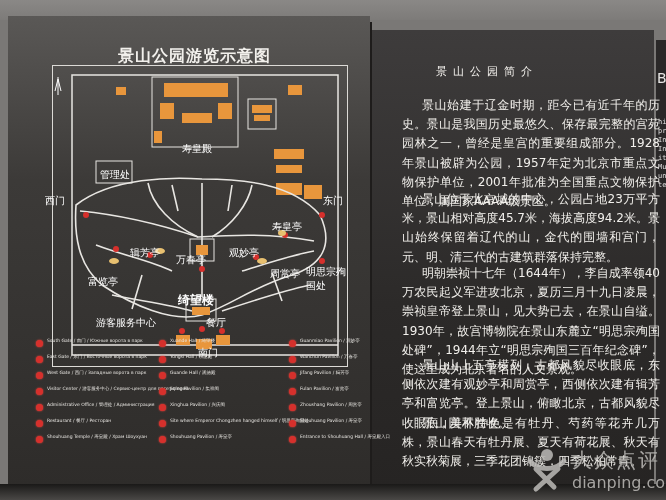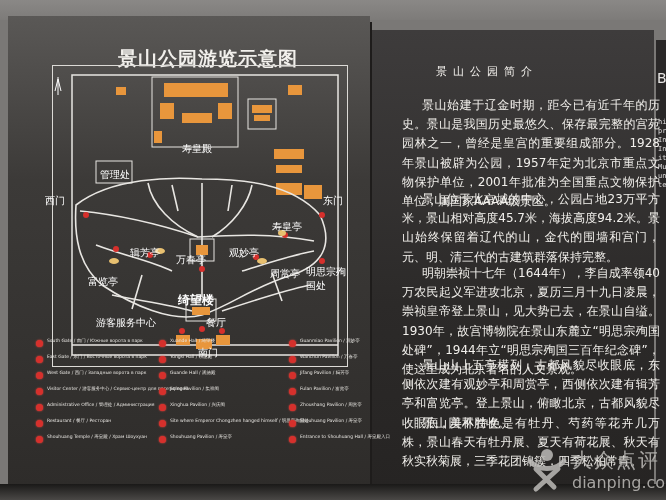--- a/index.html
+++ b/index.html
@@ -27,21 +27,21 @@
   .divider {
     position:absolute; left:370px; top:22px; width:2px; height:470px;
     background:#1e1c1b;
   }
   .bottom-bar {
     position:absolute; left:0; top:484px; width:666px; height:16px;
     background:linear-gradient(#1a1918,#4a4846);
   }
   .map-title {
     position:absolute; left:118px; top:46px;
-    color:#f2f0ec; font-size:19px; font-weight:bold; letter-spacing:1px;
+    color:#f2f0ec; font-size:16px; font-weight:bold; letter-spacing:1px;
   }
   .map-frame {
     position:absolute; left:52px; top:65px; width:294px; height:300px;
     border:1px solid #dcdad6;
   }
   .map-svg { position:absolute; left:52px; top:65px; }
   .map-label {
     position:absolute; color:#ffffff; font-size:10px; white-space:nowrap;
   }
   .map-label.small { font-size:12px;font-weight:bold; }

